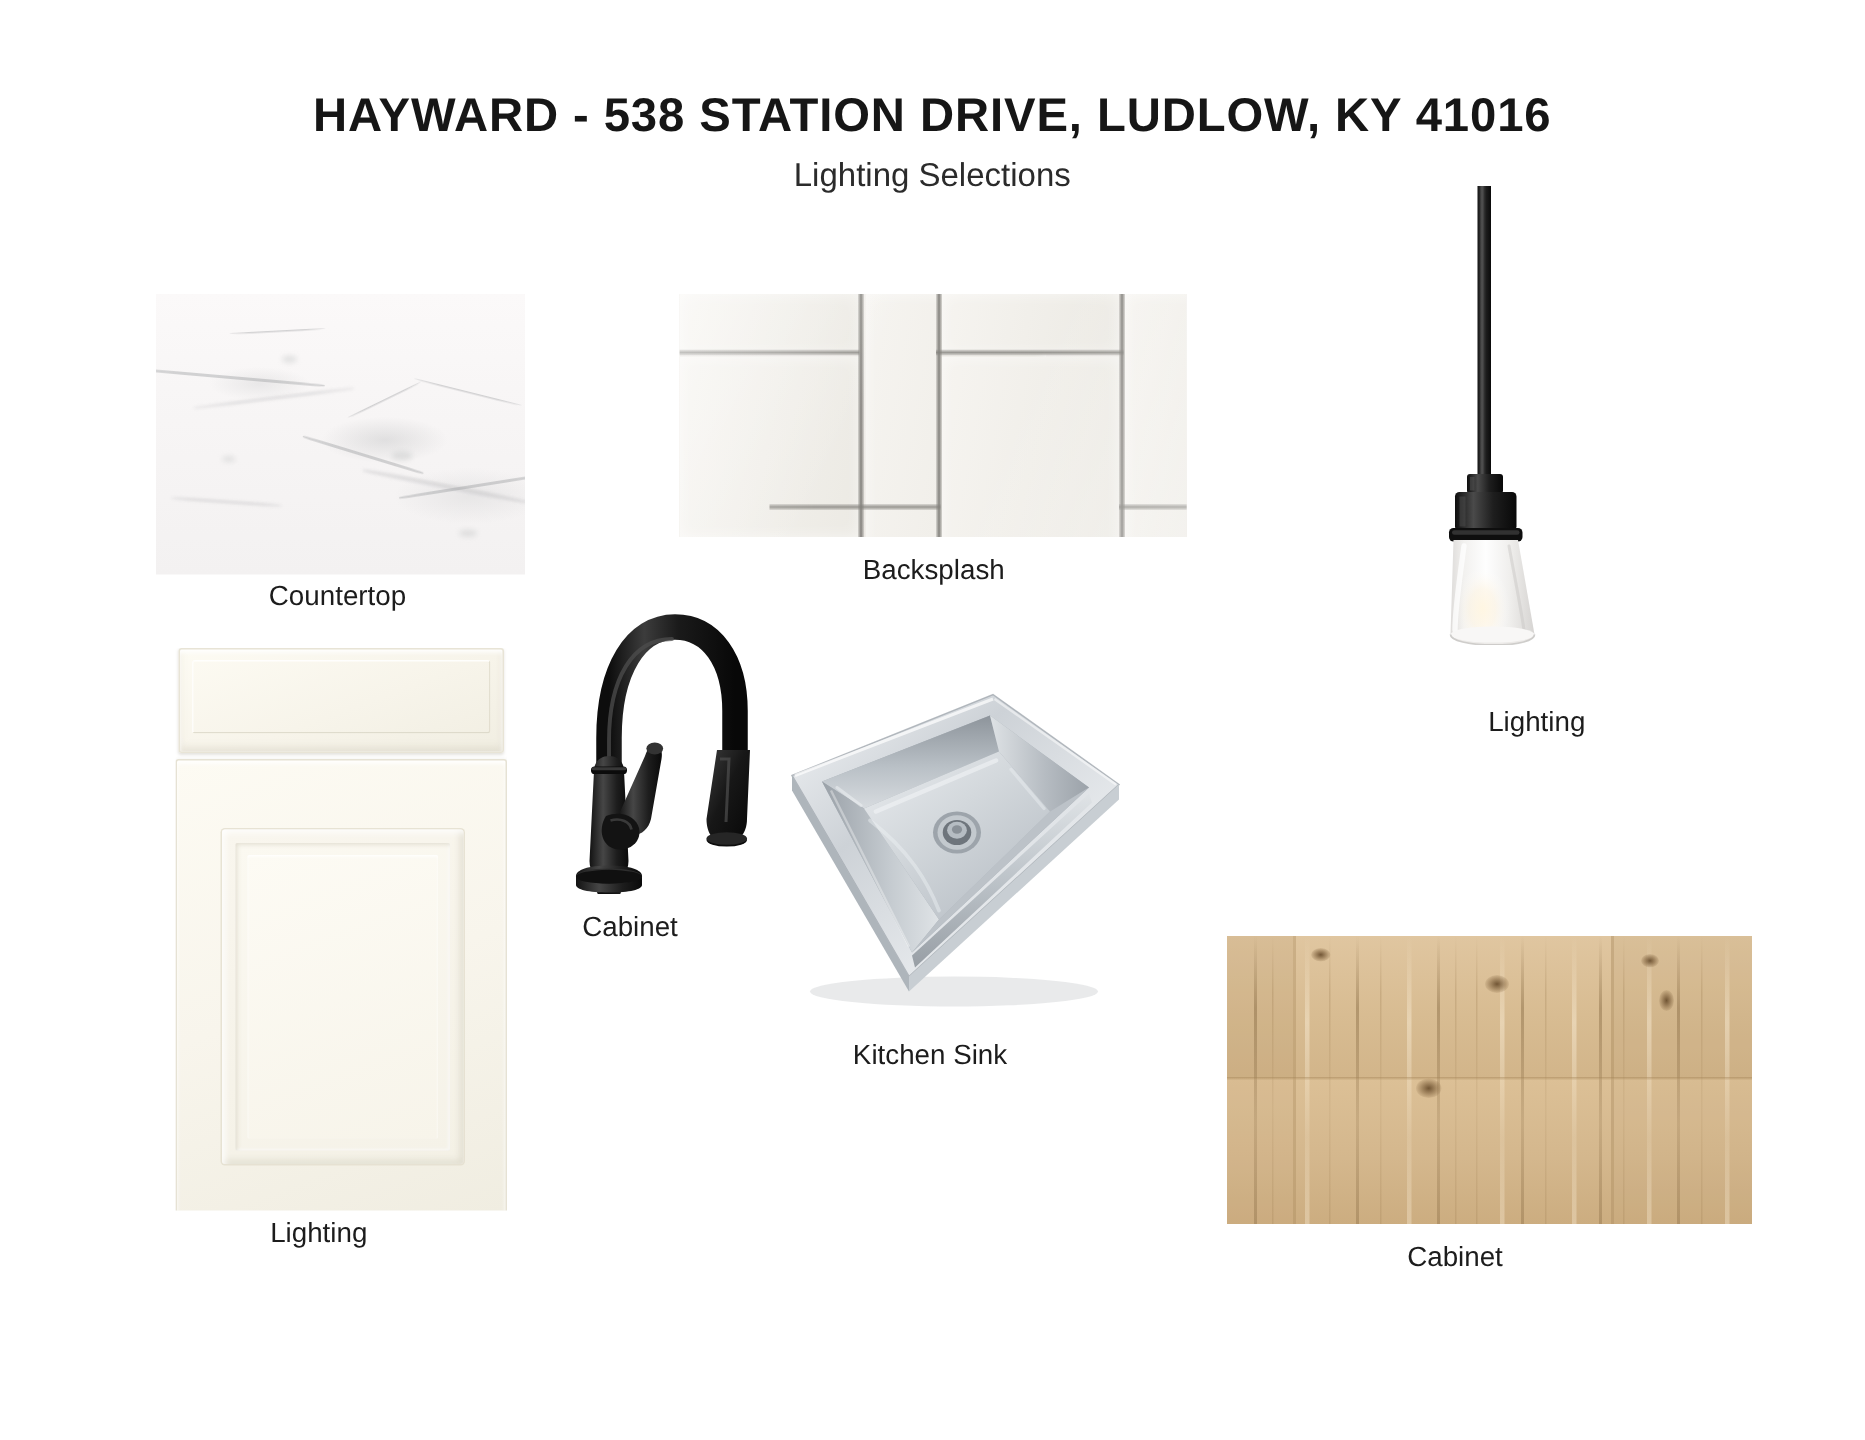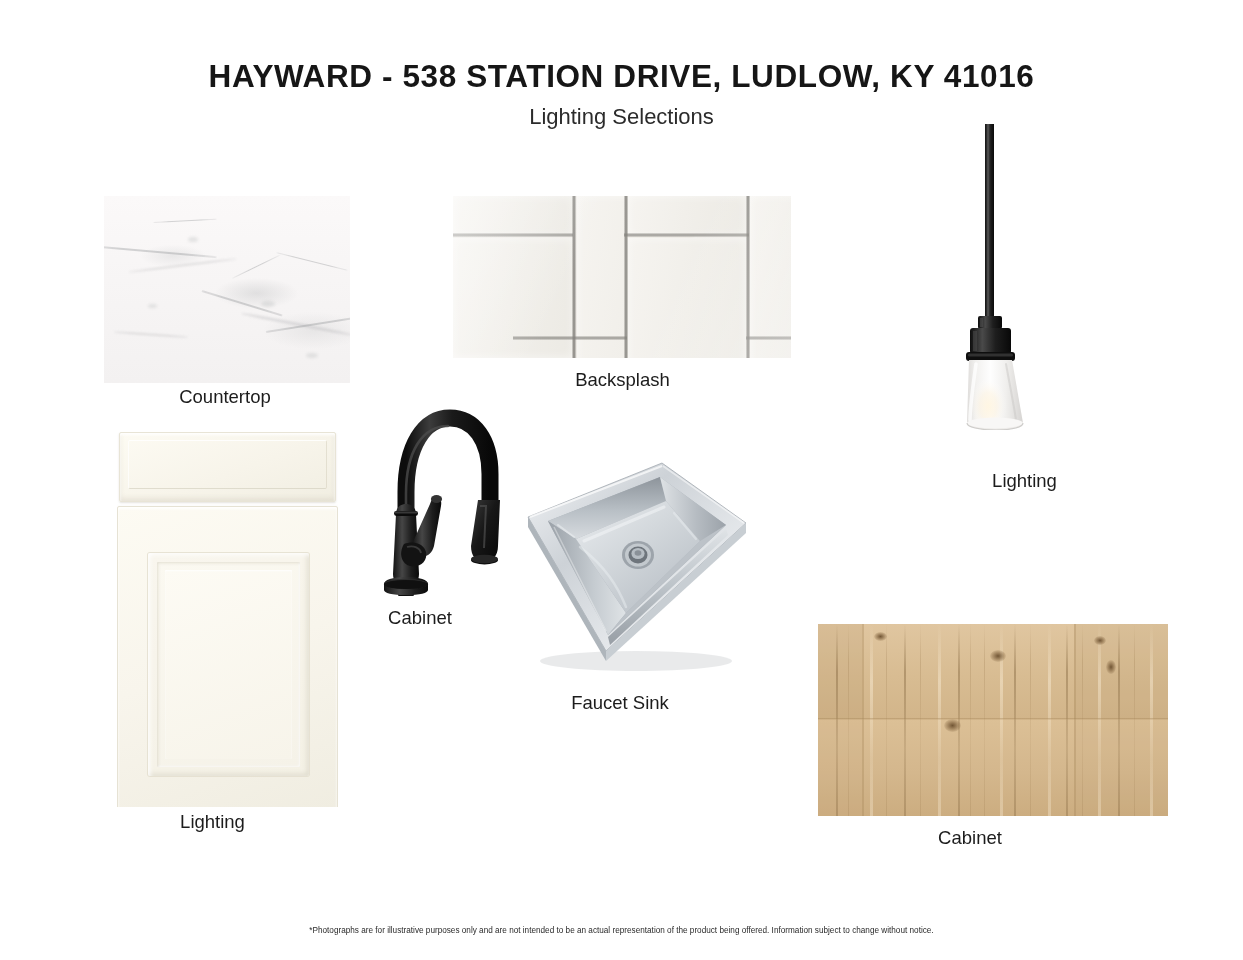--- a/index.html
+++ b/index.html
@@ -412,21 +412,21 @@
       <ellipse cx="124" cy="98.5" rx="6.6" ry="5.6" fill="#b6bdc3"></ellipse>
       <ellipse cx="124" cy="98" rx="3.4" ry="2.8" fill="#8a9198"></ellipse>
 
       <path d="M94 182 L212 74 L214 80 L96 190 Z" fill="url(#frontApron)" opacity="0.9"></path>
       <path d="M40 72 L92 176" stroke="#ffffff" stroke-width="1.6" opacity="0.35"></path>
 
       <path d="M16 62 L148 11" stroke="#ffffff" stroke-width="2" opacity="0.7"></path>
       <path d="M149 11 L230 68" stroke="#ffffff" stroke-width="1.6" opacity="0.5"></path>
     </svg>
   </div>
-  <div class="item-label" style="left:545px; top:692px; width:150px;">Faucet Sink</div>
+  <div class="item-label" style="left:545px; top:692px; width:150px;">Kitchen Sink</div>
 
   <div id="lighting-art">
     <svg width="104" height="306" viewBox="0 0 104 306" xmlns="http://www.w3.org/2000/svg">
       <defs>
         <linearGradient id="rodG" x1="0" y1="0" x2="1" y2="0">
           <stop offset="0%" stop-color="#121212"></stop>
           <stop offset="35%" stop-color="#454545"></stop>
           <stop offset="65%" stop-color="#1c1c1c"></stop>
           <stop offset="100%" stop-color="#0a0a0a"></stop>
         </linearGradient>
@@ -518,15 +518,14 @@
     <div class="knot" style="left:126px; top:95px;  width:17px; height:13px;"></div>
     <div class="knot" style="left:172px; top:26px;  width:16px; height:12px;"></div>
     <div class="knot" style="left:56px;  top:8px;   width:13px; height:9px;"></div>
     <div class="knot" style="left:276px; top:12px;  width:12px; height:9px;"></div>
     <div class="knot" style="left:288px; top:36px;  width:10px; height:14px;"></div>
 
     <div class="seam-h" style="top:94px;"></div>
   </div>
   <div class="item-label" style="left:895px; top:827px; width:150px;">Cabinet</div>
 
-  <div class="footer-note">*Photographs are for illustrative purposes only and are not intended to be an actual representation of the product being offered. Information subject to change without notice.</div>
 
 </div>
 
 </body></html>

